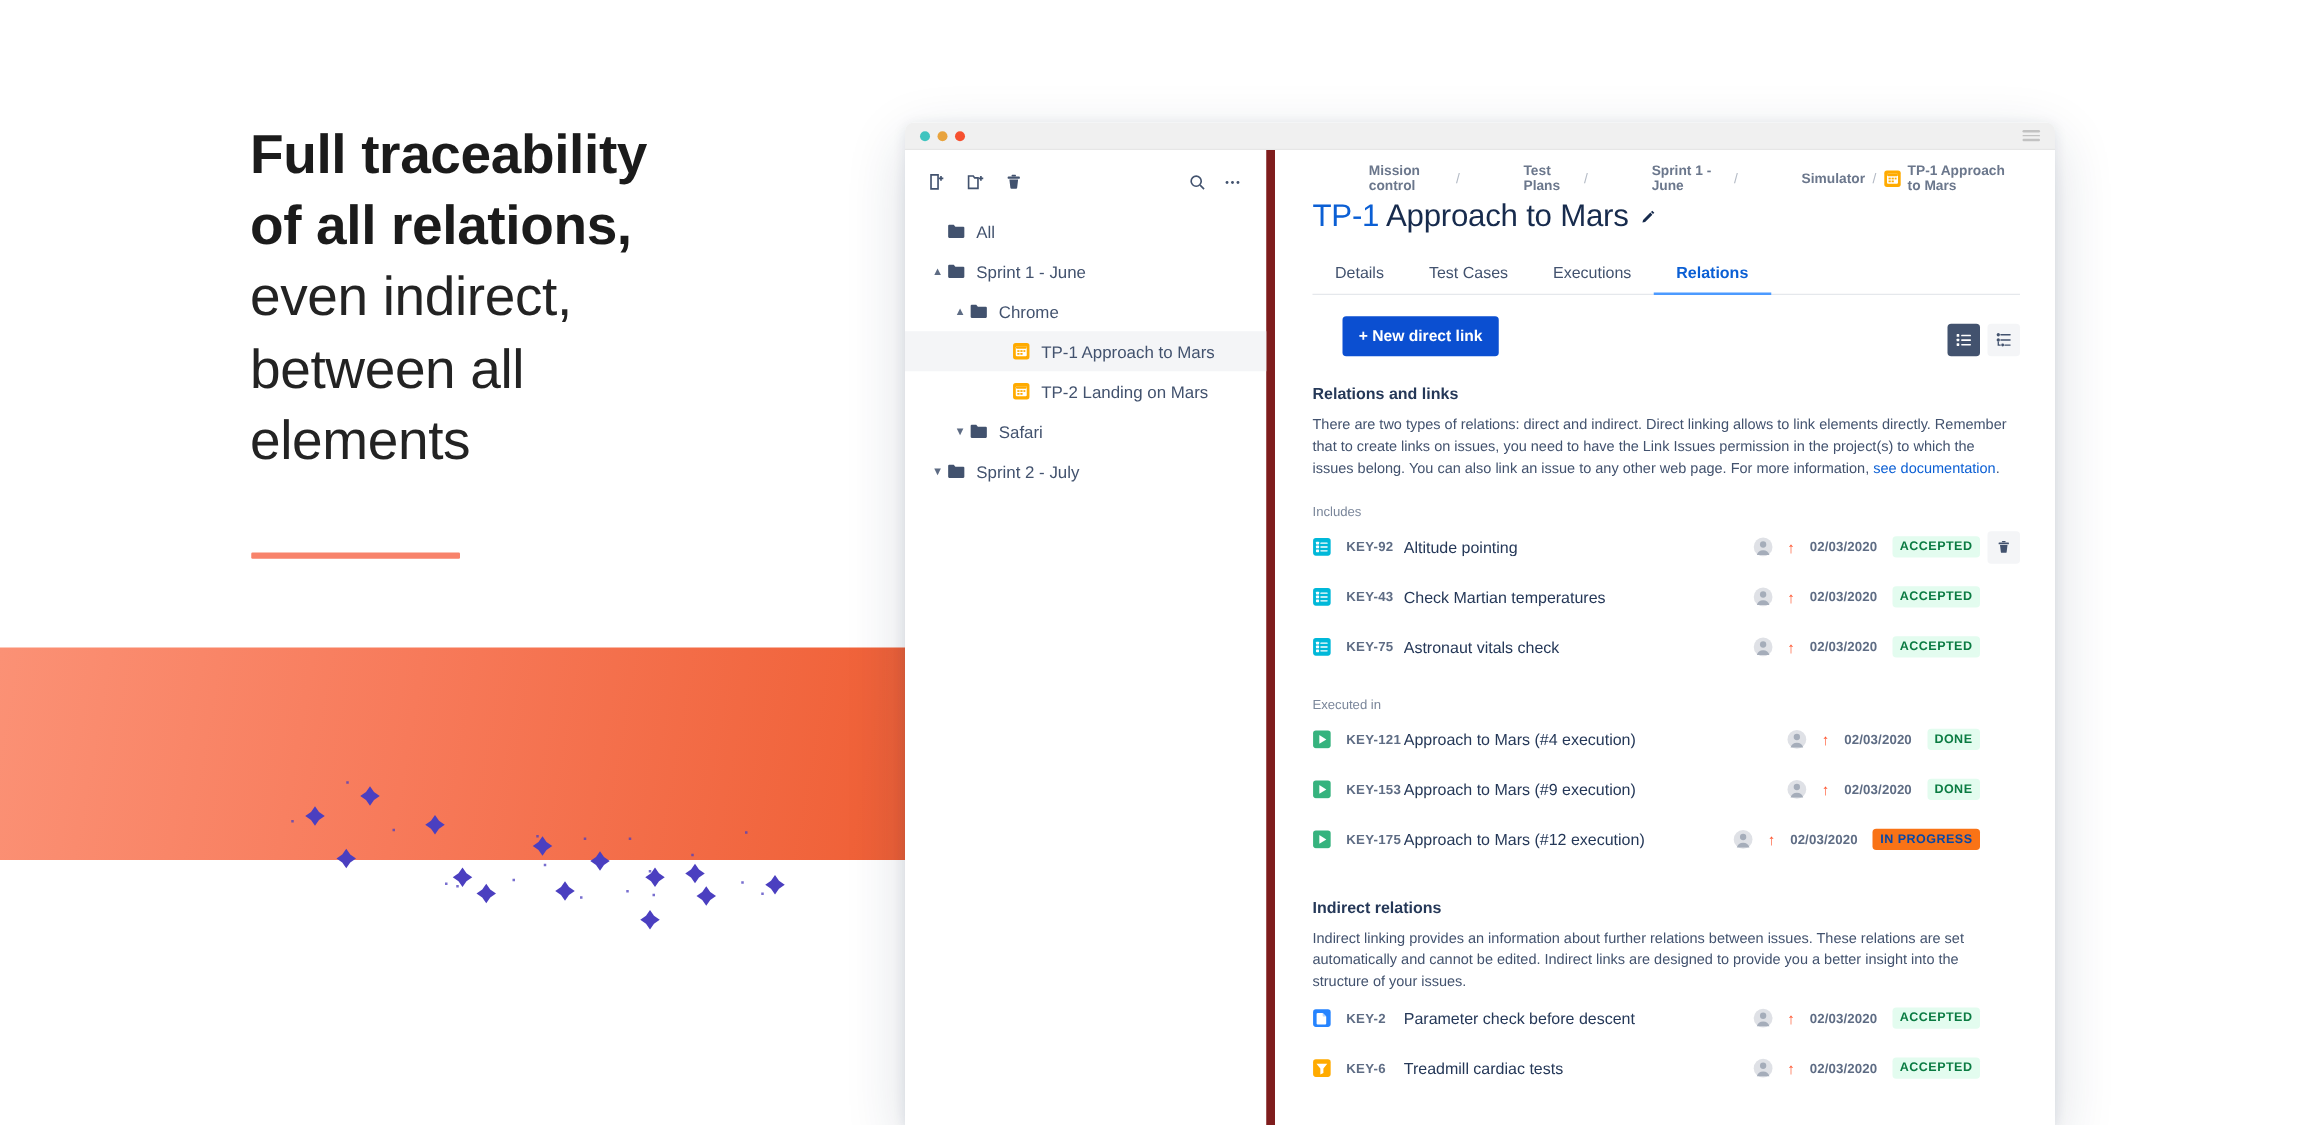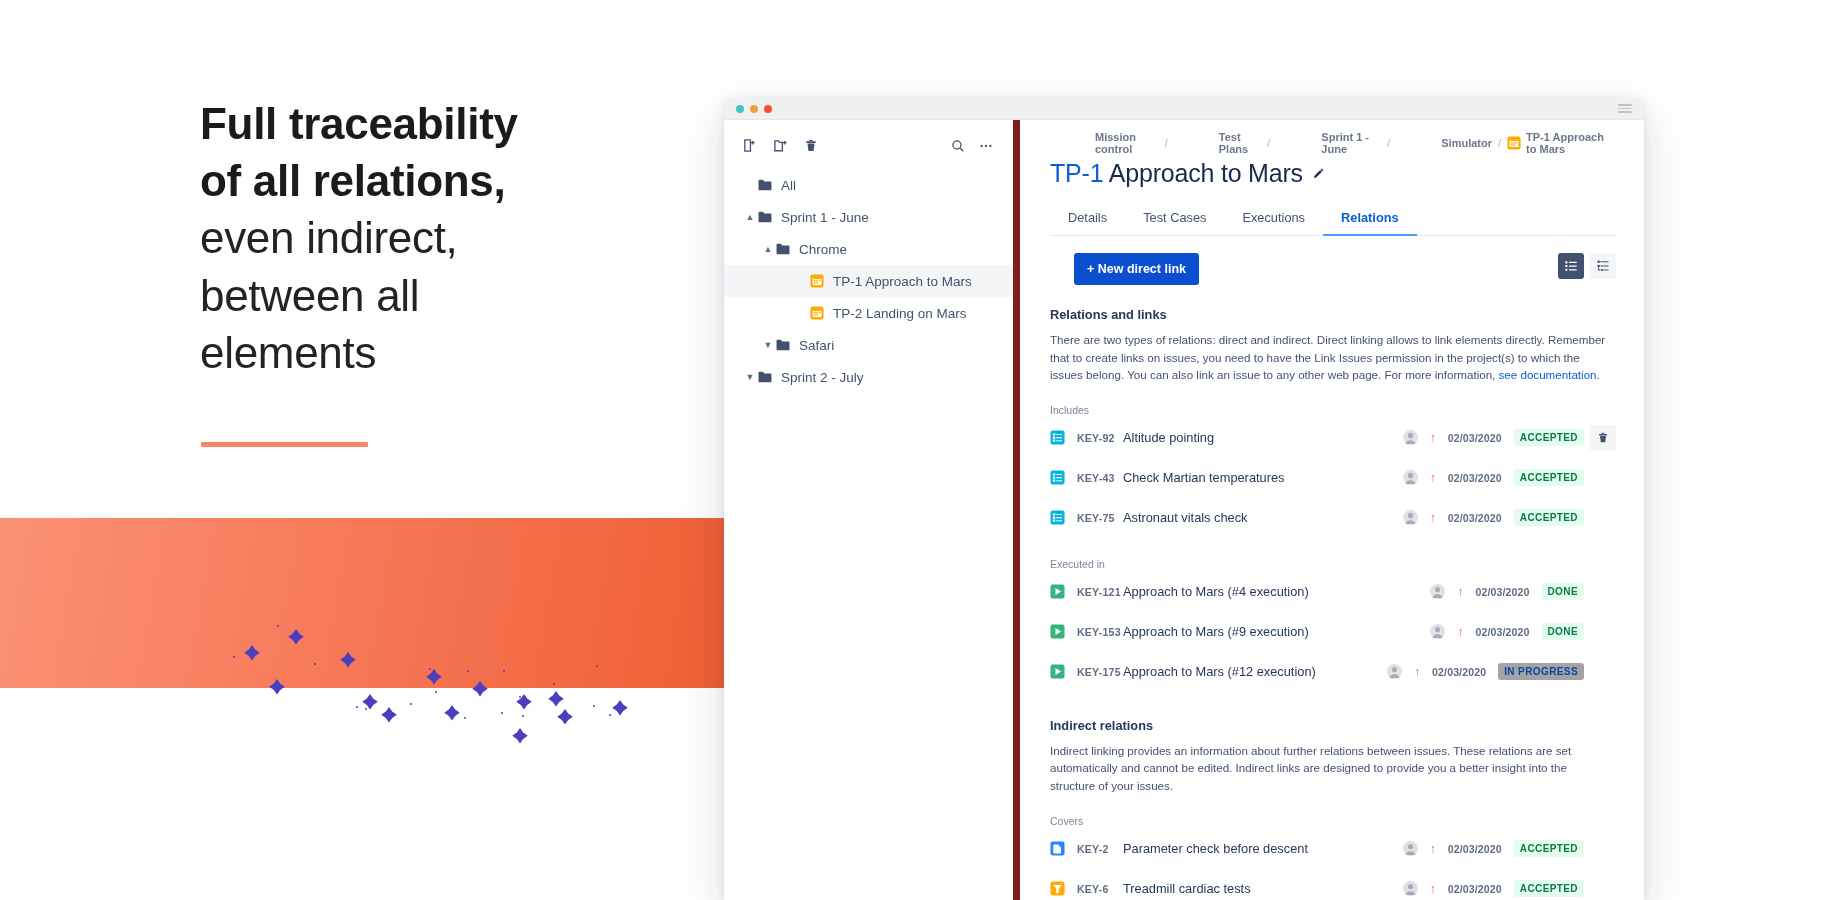--- a/index.html
+++ b/index.html
@@ -93,21 +93,21 @@
   .title h1 .key { color:#0b5fd4; font-weight:500; }
   .pencil { cursor:pointer; line-height:0; }
 
   .tabs { display:flex; gap:0; margin-top:14px; border-bottom:1px solid #e5e8ec; }
   .tab {
     font-size:12.8px; color:#42526e; padding: 8px 18px 9px; cursor:pointer;
     border-bottom:2px solid transparent; margin-bottom:-1px; font-weight:400;
   }
   .tab.active { color:#0b5fd4; font-weight:600; border-bottom-color:#4c9aff; }
 
-  .row-actions { display:flex; align-items:flex-start; justify-content:space-between; margin-top:17px;padding-left:24px; }
+  .row-actions { display:flex; align-items:flex-end; justify-content:space-between; margin-top:17px;padding-left:24px; }
   .btn-primary {
     background:#0b4fd1; color:#fff; font-size:12.5px; font-weight:700;
     border:none; border-radius:3px; padding: 9px 13px; cursor:pointer;
     font-family:"Liberation Sans", sans-serif;
   }
   .view-toggles { display:flex; gap:6px; }
   .vt { width:26px; height:26px; border-radius:3px; display:flex; align-items:center; justify-content:center; cursor:pointer; }
   .vt.on { background:#42526e; }
   .vt.off { background:#f4f5f7; }
 
@@ -123,21 +123,21 @@
   .rel-name { flex:1; color:#253858; font-size:12.8px; white-space:nowrap; overflow:hidden; text-overflow:ellipsis; }
   .avatar { width:15px; height:15px; border-radius:50%; background:#dfe1e6; display:flex; align-items:center; justify-content:center; }
   .prio { color:#ff5630; font-size:12px; line-height:1; font-weight:700; }
   .date { font-size:10.6px; color:#5e6c84; font-weight:600; letter-spacing:0.1px; }
   .badge {
     font-size:10px; font-weight:700; letter-spacing:0.4px; padding:3px 6px; border-radius:3px;
     white-space:nowrap;
   }
   .badge.accepted { background:#e3fcef; color:#0a7b42; }
   .badge.done { background:#e3fcef; color:#0a7b42; }
-  .badge.inprogress { background:#a3a3a3; color:#0747a6; }
+  .badge.inprogress { background:#f97316; color:#0747a6; }
   .trash-cell { width:26px; height:26px; border-radius:3px; background:#f4f5f7; display:flex; align-items:center; justify-content:center; cursor:pointer; margin-left:6px; }
   .trash-ph { width:26px; flex:0 0 26px; margin-left:6px; }
   .meta-w { width:212px; display:flex; align-items:center; justify-content:flex-end; gap:12px; }
 </style>
 </head>
 <body>
 
 <div class="stage">
 
   <div class="promo">
@@ -562,21 +562,20 @@
                 <span class="badge inprogress">IN PROGRESS</span>
               </span>
               <span class="trash-ph"></span>
             </div>
           </div>
 
         <div class="sec-title" style="margin-top:26px;">Indirect relations</div>
         <div class="sec-para">Indirect linking provides an information about further relations  between issues. These relations are set automatically and cannot be edited. Indirect links are designed to provide you a better insight into the structure of your issues.</div>
 
         <div id="indirect-groups">
-            <div class="grp-label">Covers</div>
             <div class="rel-row">
               <span class="rel-ico">
                 <svg width="15" height="15" viewBox="0 0 16 16">
                   <rect x="0.5" y="0.5" width="15" height="15" rx="2.4" fill="#2684ff"></rect>
                   <path d="M4.4 3.6h4.3l3 3v5.9a.9.9 0 0 1-.9.9H4.4a.9.9 0 0 1-.9-.9V4.5a.9.9 0 0 1 .9-.9z" fill="#fff"></path>
                   <path d="M8.7 3.6l3 3H9.3a.6.6 0 0 1-.6-.6z" fill="#b3d4ff"></path>
                 </svg>
               </span>
               <span class="rel-key">KEY-2</span>
               <span class="rel-name">Parameter check before descent</span>

